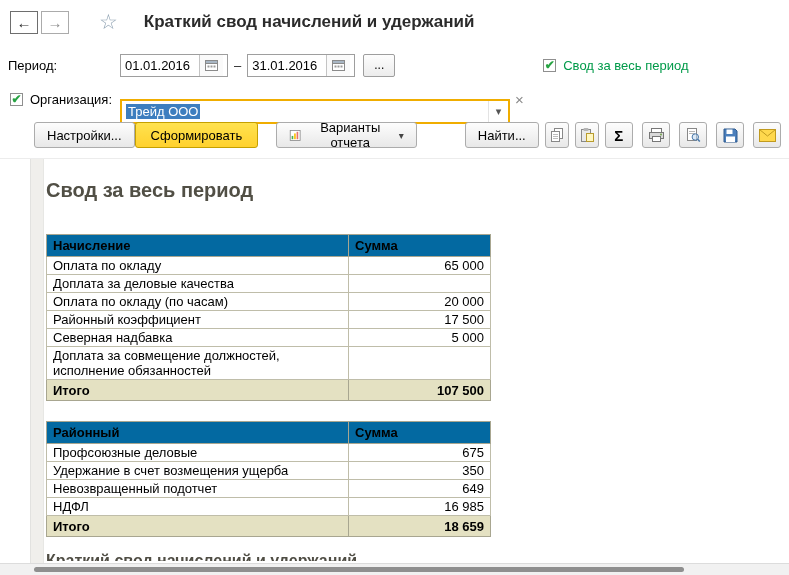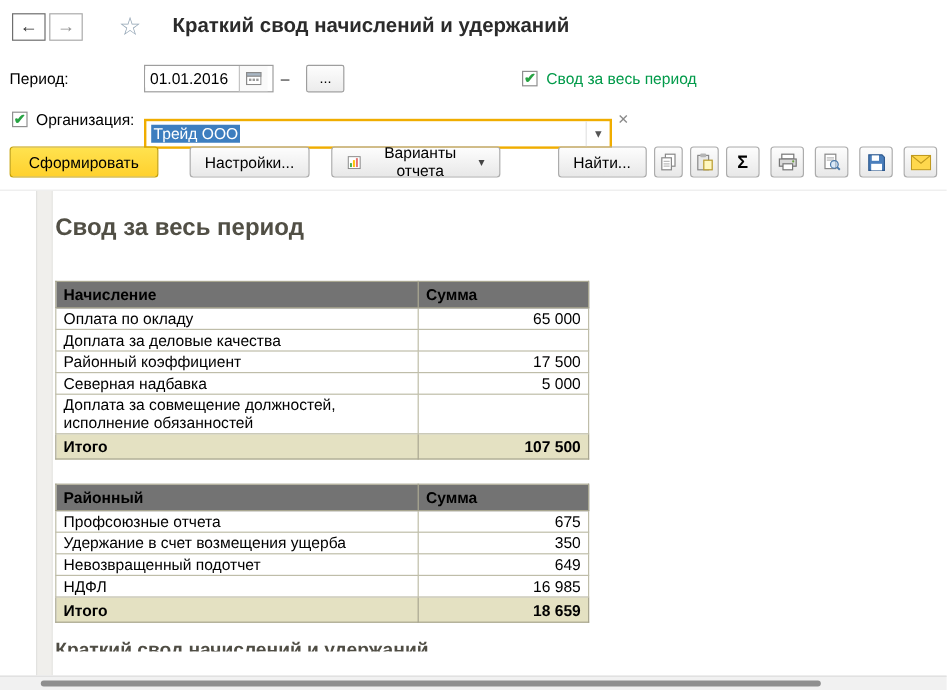--- a/index.html
+++ b/index.html
@@ -60,21 +60,21 @@
 
   
   .report { flex:1; display:flex; background:#fff; border-top:1px solid #ececec; overflow:hidden; }
   .left-space { width:30px; flex:0 0 auto; background:#fff; }
   .gutter { width:14px; flex:0 0 auto; background:#f0efec; border-left:1px solid #e2e2e0; border-right:1px solid #e7e7e4; }
   .report-body { flex:1; padding:12px 0 0 2px; overflow:hidden; }
   .rpt-title { font-size:20px; font-weight:bold; color:#514f45; margin:8px 0 32px 0; }
   table.rpt { border-collapse:collapse; table-layout:fixed; width:444px; }
   table.rpt col.c-name { width:302px; }
   table.rpt col.c-sum  { width:142px; }
-  table.rpt th { background:#737373; border:1px solid #a8a690; font-weight:bold; font-size:13px;
+  table.rpt th { background:#0369a1; border:1px solid #a8a690; font-weight:bold; font-size:13px;
                  text-align:left; padding:3px 6px; height:21px; }
   table.rpt td { border:1px solid #bfbda9; font-size:13px; padding:1px 6px; height:18px; vertical-align:top; }
   table.rpt td.num { text-align:right;padding-left:36px; }
   table.rpt tr.total td { background:#e4e1c2; border-color:#a8a690; font-weight:bold; height:21px; padding-top:3px; }
   .tbl2 { margin-top:20px; }
   .clipped-heading { margin-top:15px; height:9px; overflow:hidden; font-size:16px; font-weight:bold;
                      color:#4f4d44; line-height:18px; width:460px; }
 
   
   .hscroll { height:12px; flex:0 0 auto; background:#f1f1f1; border-top:1px solid #dcdcdc; position:relative; }
@@ -102,20 +102,32 @@
           <svg width="13" height="12" viewBox="0 0 13 12">
             <rect x="0.5" y="1.5" width="12" height="10" fill="#fff" stroke="#8a8a8a"></rect>
             <rect x="0.5" y="1.5" width="12" height="3" fill="#a8b6c4" stroke="#8a8a8a"></rect>
             <rect x="2.5" y="6.5" width="2" height="2" fill="#9a9a9a"></rect>
             <rect x="5.5" y="6.5" width="2" height="2" fill="#9a9a9a"></rect>
             <rect x="8.5" y="6.5" width="2" height="2" fill="#9a9a9a"></rect>
           </svg>
         </button>
       </span>
       <span class="dash">–</span>
+      <span class="date-field">
+        <input value="31.01.2016" style="">
+        <button class="cal-btn">
+          <svg width="13" height="12" viewBox="0 0 13 12">
+            <rect x="0.5" y="1.5" width="12" height="10" fill="#fff" stroke="#8a8a8a"></rect>
+            <rect x="0.5" y="1.5" width="12" height="3" fill="#a8b6c4" stroke="#8a8a8a"></rect>
+            <rect x="2.5" y="6.5" width="2" height="2" fill="#9a9a9a"></rect>
+            <rect x="5.5" y="6.5" width="2" height="2" fill="#9a9a9a"></rect>
+            <rect x="8.5" y="6.5" width="2" height="2" fill="#9a9a9a"></rect>
+          </svg>
+        </button>
+      </span>
       <button class="more-btn">...</button>
       <span class="whole-period">
         <span class="cb">
           <span class="mark">✔</span>
         </span>
         <span class="wp-label">Свод за весь период</span>
       </span>
     </div>
 
     <div class="frow" style="margin-top:4px;">
@@ -129,22 +141,22 @@
         <span class="val-wrap">
           <span class="sel">Трейд ООО</span>
         </span>
         <span class="drop">▾</span>
       </span>
       <button class="clear-btn">×</button>
     </div>
   </div>
 
   <div class="toolbar">
+    <button class="btn btn-settings">Настройки...</button>
     <button class="btn btn-primary">Сформировать</button>
-    <button class="btn btn-settings">Настройки...</button>
     <button class="btn btn-variants">
       <svg width="15" height="15" viewBox="0 0 15 15">
         <rect x="1.5" y="1.5" width="12" height="12" fill="#fff" stroke="#8a8a8a"></rect>
         <rect x="3.2" y="8" width="2" height="4" fill="#4caf50"></rect>
         <rect x="6.2" y="5" width="2" height="7" fill="#ffc107"></rect>
         <rect x="9.2" y="3" width="2" height="9" fill="#e5736f"></rect>
       </svg>
       <span>Варианты отчета</span>
       <span class="dd">▾</span>
     </button>
@@ -224,20 +236,24 @@
         <tbody>
           <tr>
             <td>Оплата по окладу</td>
             <td class="num">65 000</td>
           </tr>
           <tr>
             <td>Доплата за деловые качества</td>
             <td class="num"></td>
           </tr>
           <tr>
+            <td>Оплата по окладу (по часам)</td>
+            <td class="num">20 000</td>
+          </tr>
+          <tr>
             <td>Районный коэффициент</td>
             <td class="num">17 500</td>
           </tr>
           <tr>
             <td>Северная надбавка</td>
             <td class="num">5 000</td>
           </tr>
           <tr>
             <td>Доплата за совмещение должностей, исполнение обязанностей</td>
             <td class="num"></td>
@@ -255,21 +271,21 @@
             <col class="c-sum">
           </colgroup>
         <thead>
           <tr>
             <th>Районный</th>
             <th>Сумма</th>
           </tr>
         </thead>
         <tbody>
           <tr>
-            <td>Профсоюзные отчета</td>
+            <td>Профсоюзные деловые</td>
             <td class="num">675</td>
           </tr>
           <tr>
             <td>Удержание в счет возмещения ущерба</td>
             <td class="num">350</td>
           </tr>
           <tr>
             <td>Невозвращенный подотчет</td>
             <td class="num">649</td>
           </tr>

